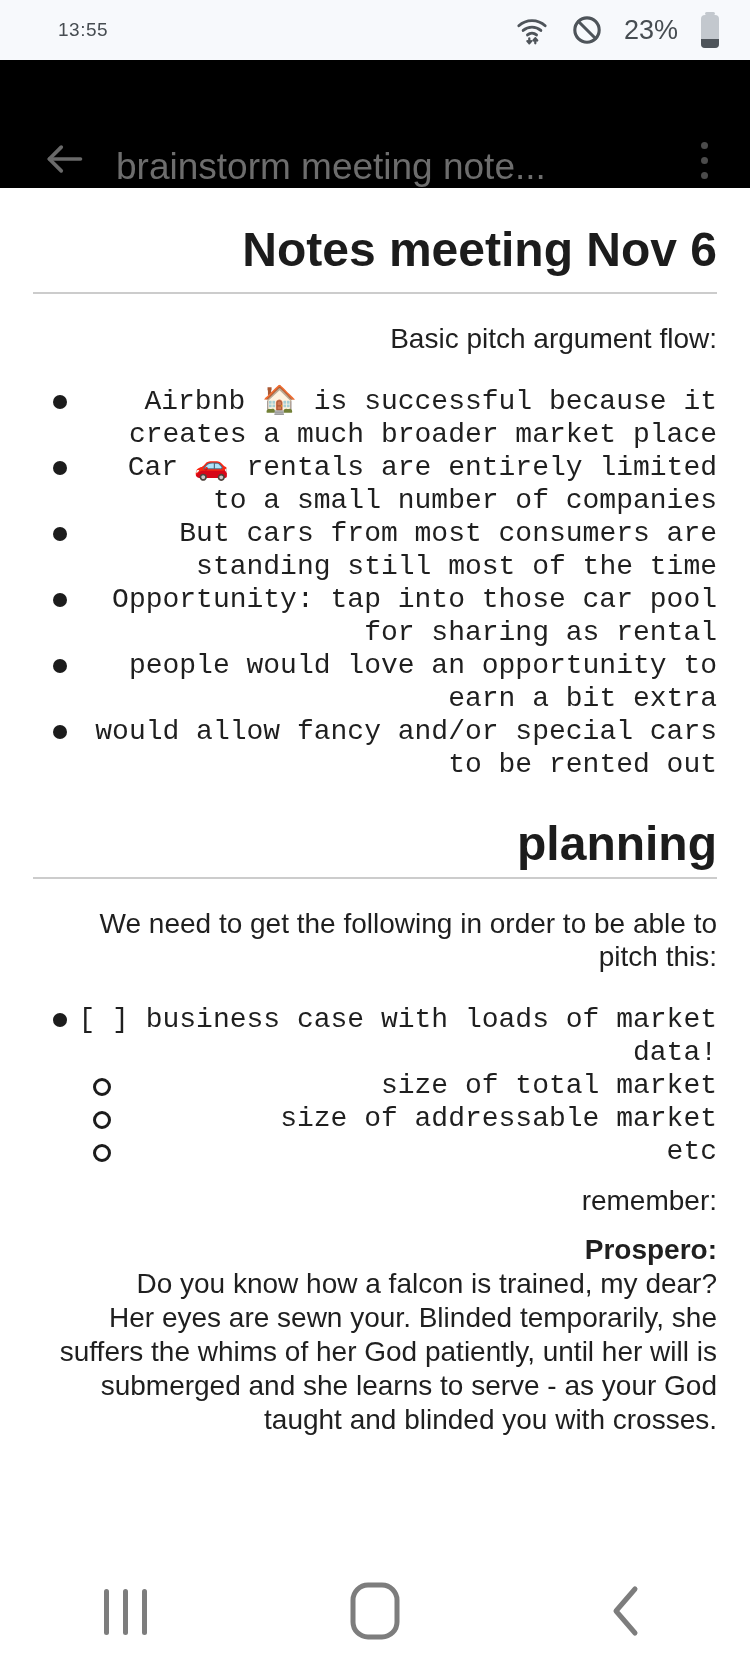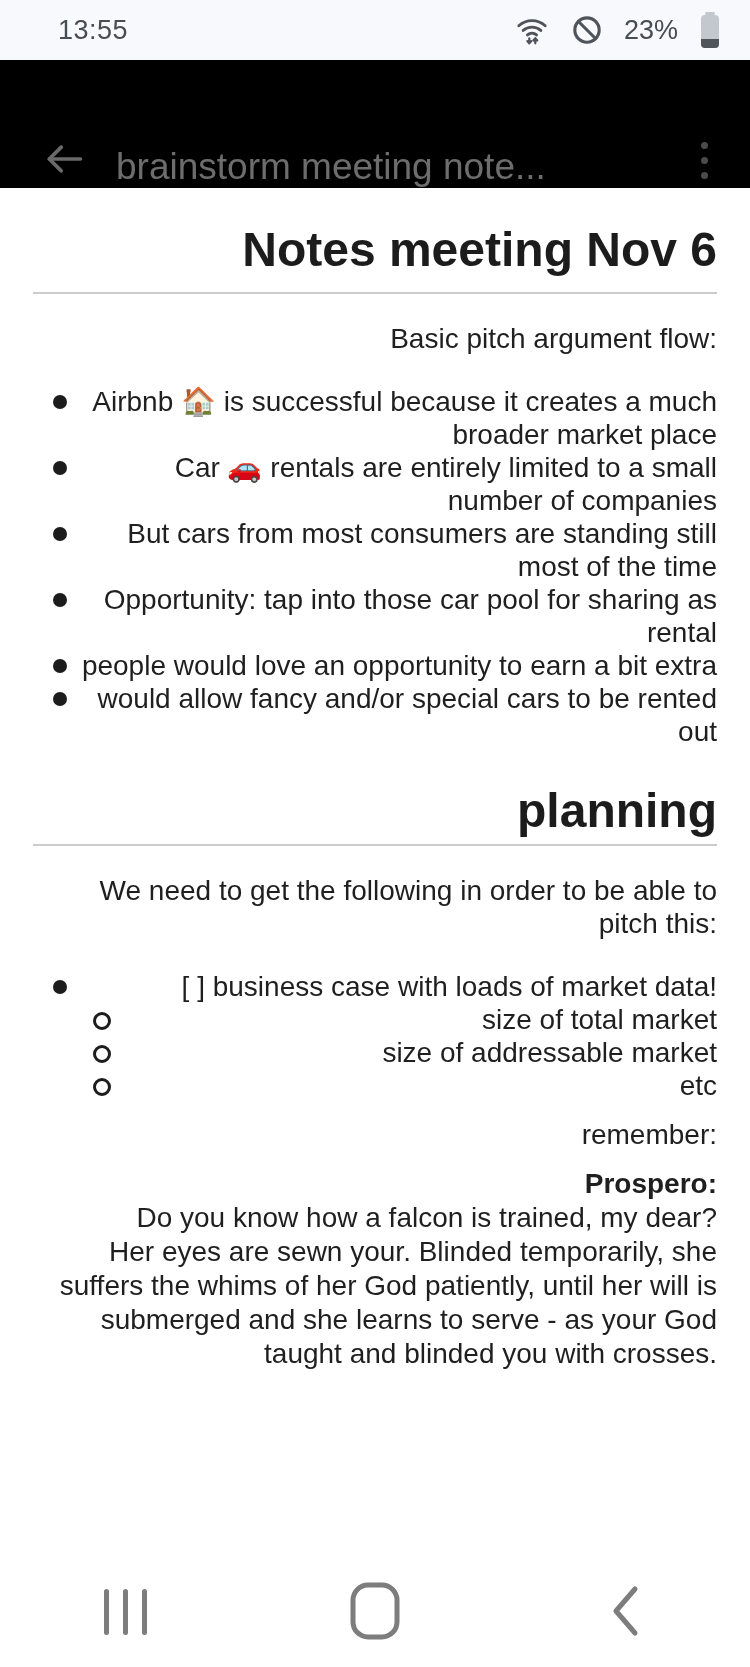--- a/index.html
+++ b/index.html
@@ -18,21 +18,21 @@
 
   
   .status-bar {
     height: 60px;
     background: #f7f9fc;
     display: flex; align-items: center; justify-content: space-between;
     padding: 0 28px 0 58px;
     flex: 0 0 auto;
   }
   .status-time {
-    font-size: 27px; color: #474d52; letter-spacing: 0.5px;
+    font-size: 19px; color: #474d52; letter-spacing: 0.5px;
   }
   .status-icons {
     display: flex; align-items: center; gap: 20px;
   }
   .status-icons svg { display: block; }
   .battery-percent { font-size: 27px; color: #474d52; }
 
   
   .app-bar {
     height: 128px;
@@ -82,20 +82,21 @@
   .para-gap { margin-top: 32px; }
 
   ul.bullets {
     list-style: none;
     margin: 30px 0 16px 0;
   }
   ul.bullets > li {
     position: relative;
     padding-left: 45px;
     margin-bottom: 0;
+    font-family: Liberation Mono, monospace;
   }
   ul.bullets > li::before {
     content: "";
     position: absolute;
     left: 20px; top: 10px;
     width: 14px; height: 14px;
     border-radius: 50%;
     background: #1c1c1c;
   }
   ul.sub {

